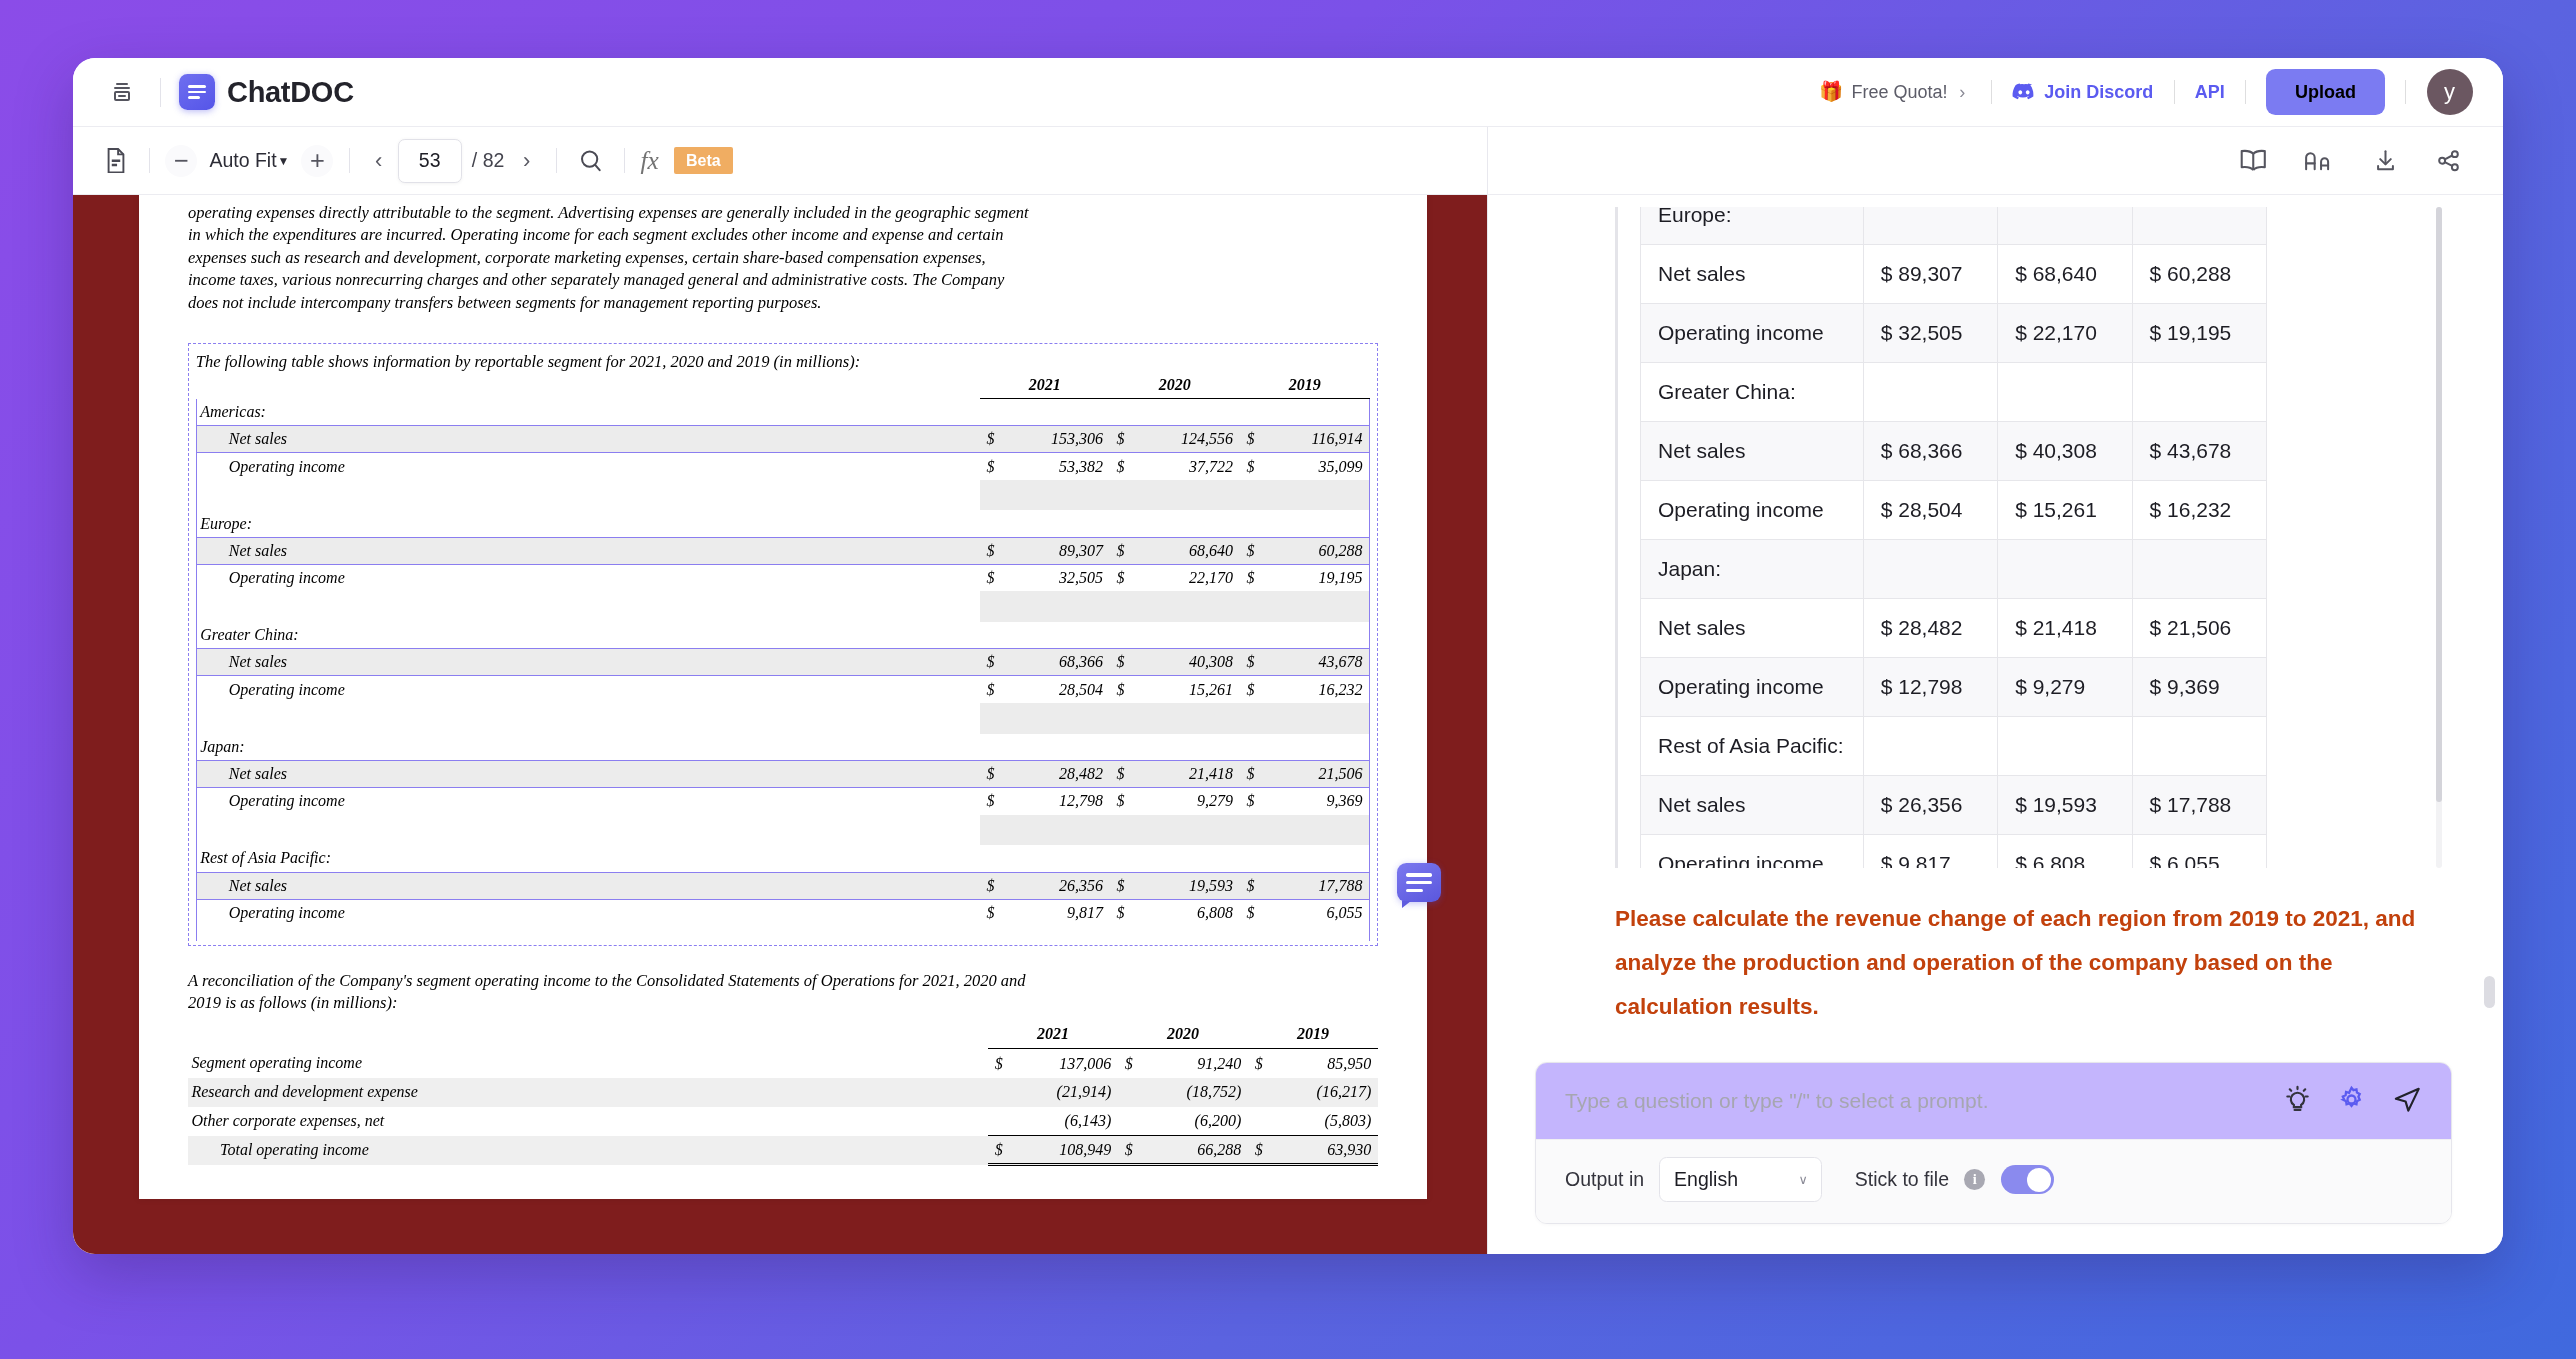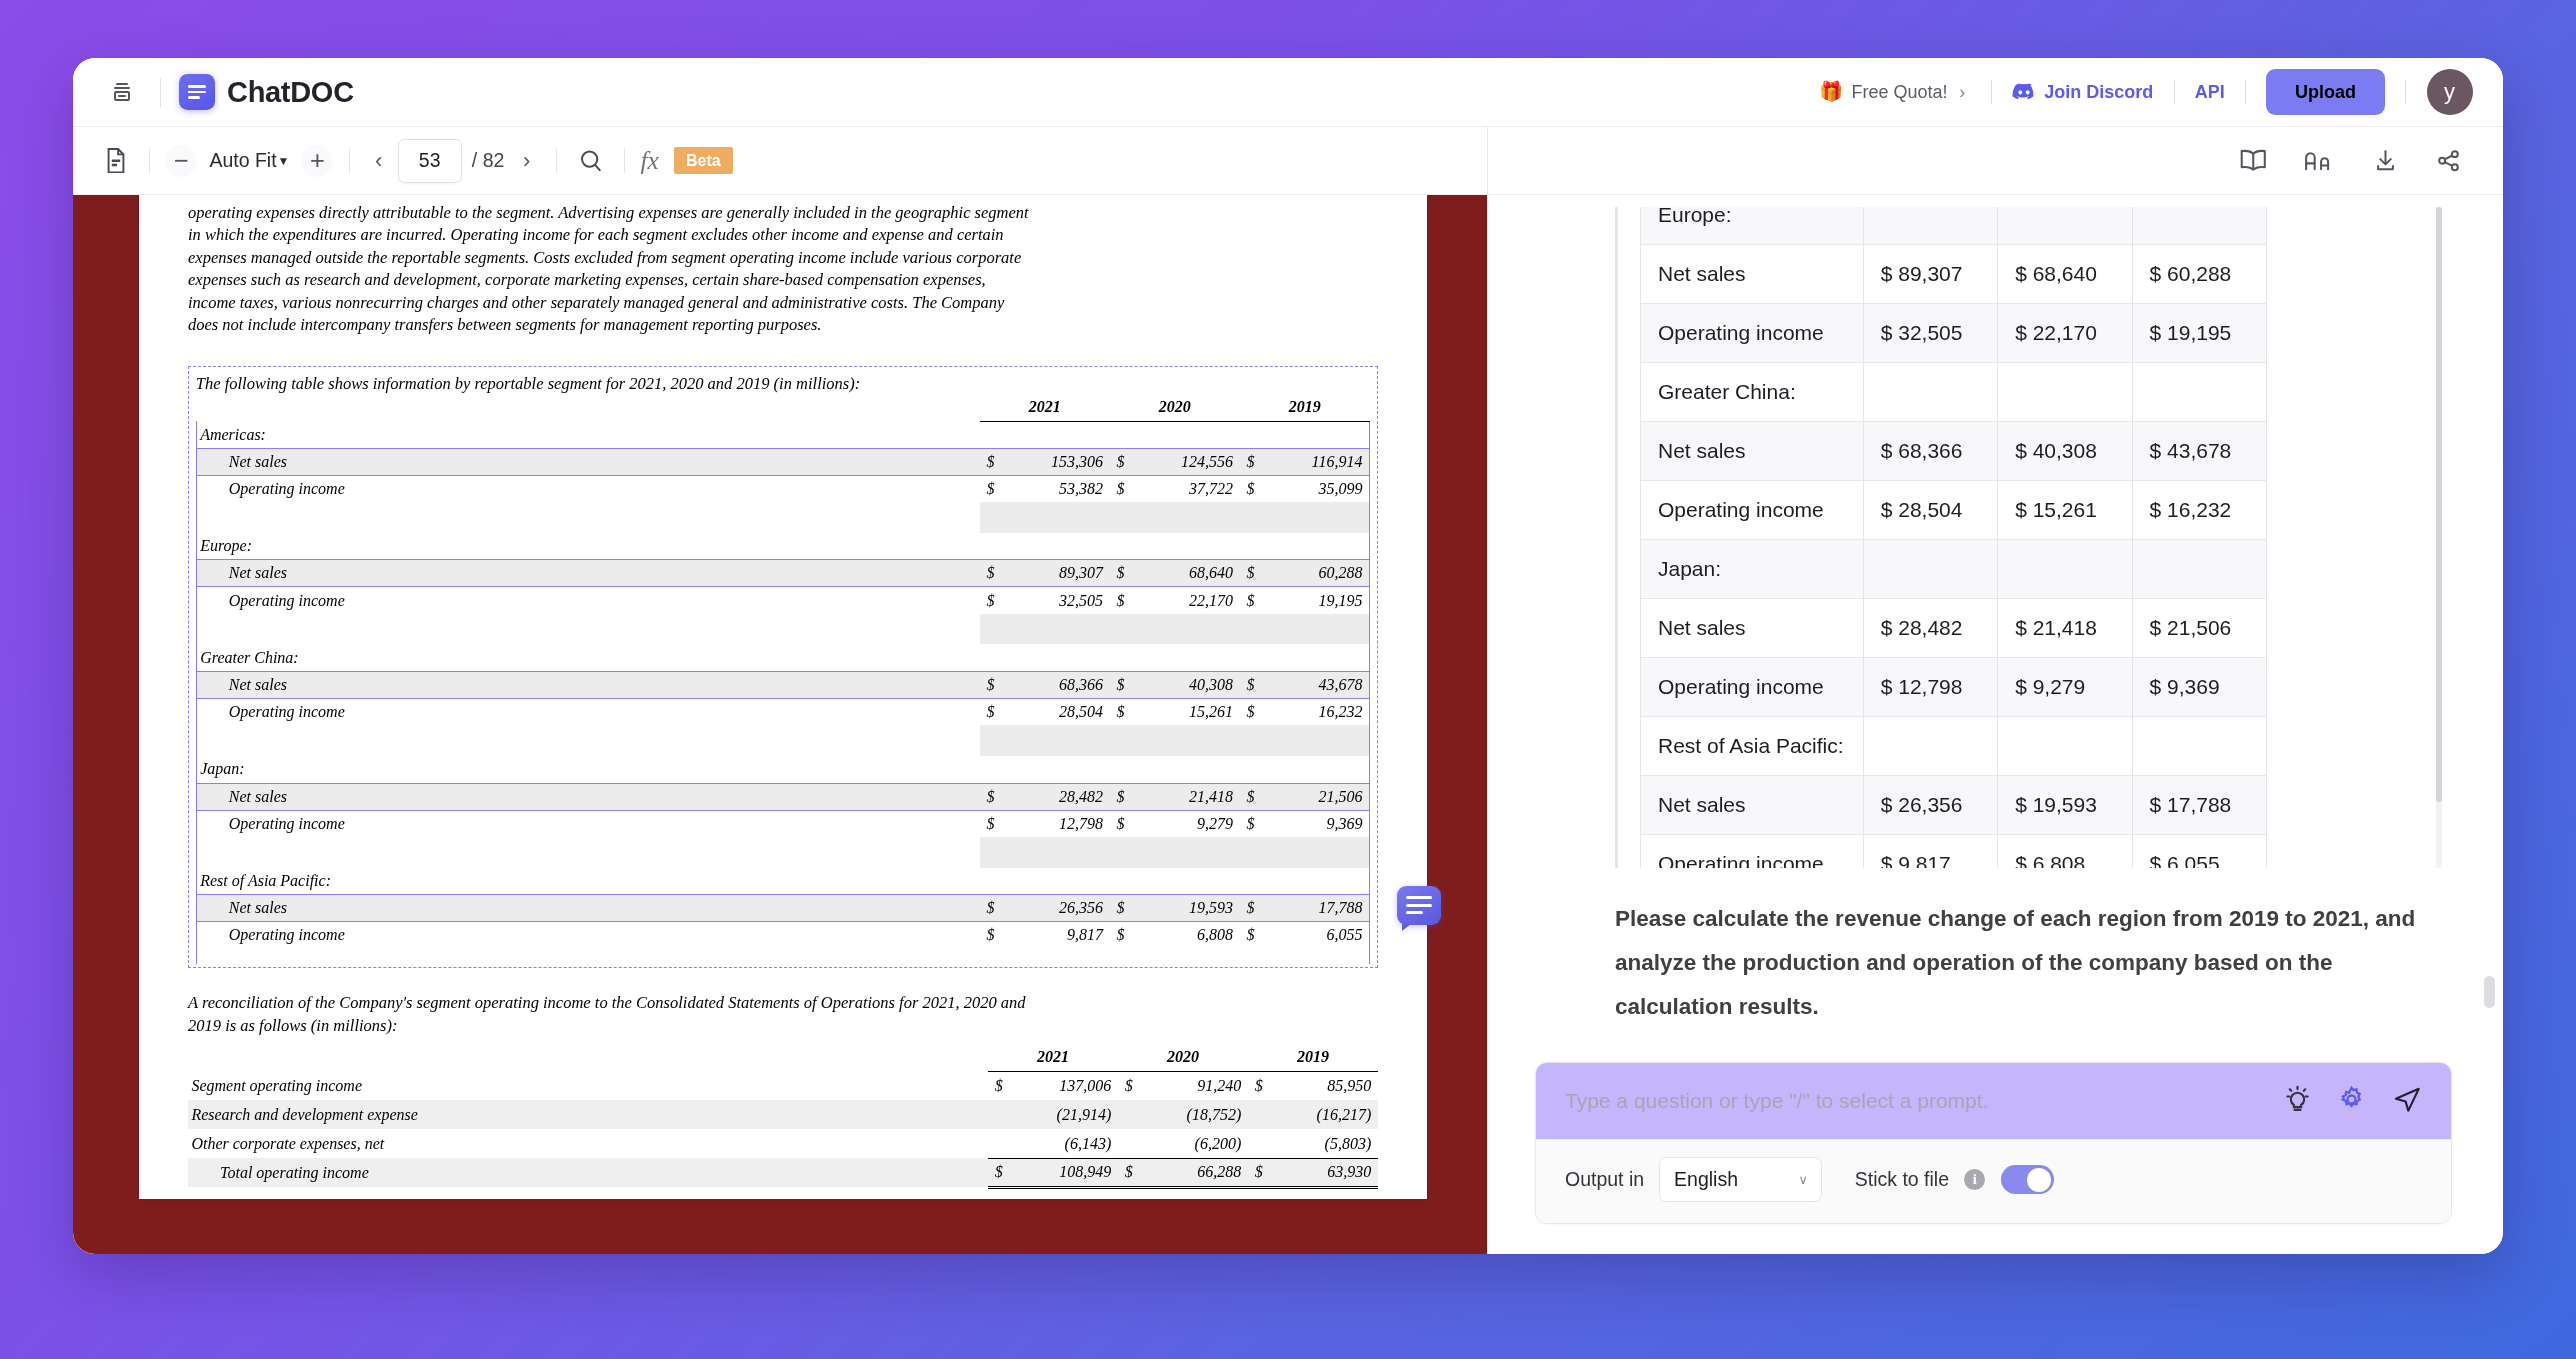--- a/index.html
+++ b/index.html
@@ -221,21 +221,21 @@
   table.qtable td.val { width: 134px; }
   .q-scrollbar {
     position: absolute; right: 0; top: 0; width: 6px; height: 100%;
     background: #f2f2f4; border-radius: 3.4px;
   }
   .q-scrollthumb {
     position: absolute; right: 0; top: 0; width: 6px; height: 90%;
     background: #d4d4da; border-radius: 3.4px;
   }
   .user-question {
-    font-size: 22.5px; font-weight: bold; color: #404040;
+    font-size: 22.5px; font-weight: bold; color: #c2410c;
     line-height: 44px; max-width: 932px;
   }
   .pane-scrollbar {
     position: absolute; right: 8.5px; bottom: 39px;
     width: 10.2px; height: 32px; border-radius: 6px; background: #dcdce2;
   }
 
   
   .composer-area { padding: 15.3px 51px 30.5px 47px; }
   .composer {
@@ -370,21 +370,20 @@
         <div class="fx">fx</div>
         <div class="beta-badge">Beta</div>
       </div>
 
       <div class="pdf-scrollarea">
         <div class="pdf-page">
 
           <div class="doc-para clip-top">
             <div>operating expenses directly attributable to the segment. Advertising expenses are generally included in the geographic segment</div>
             <div>in which the expenditures are incurred. Operating income for each segment excludes other income and expense and certain</div>
-            <div>expenses managed outside the reportable segments. Costs excluded from segment operating income include various corporate</div>
             <div>expenses such as research and development, corporate marketing expenses, certain share-based compensation expenses,</div>
             <div>income taxes, various nonrecurring charges and other separately managed general and administrative costs. The Company</div>
             <div>does not include intercompany transfers between segments for management reporting purposes.</div>
           </div>
 
           <div class="hl-block">
             <div class="doc-intro">The following table shows information by reportable segment for 2021, 2020 and 2019 (in millions):</div>
             <table class="fin" id="segment-table">
                 <tbody>
                   <tr>

